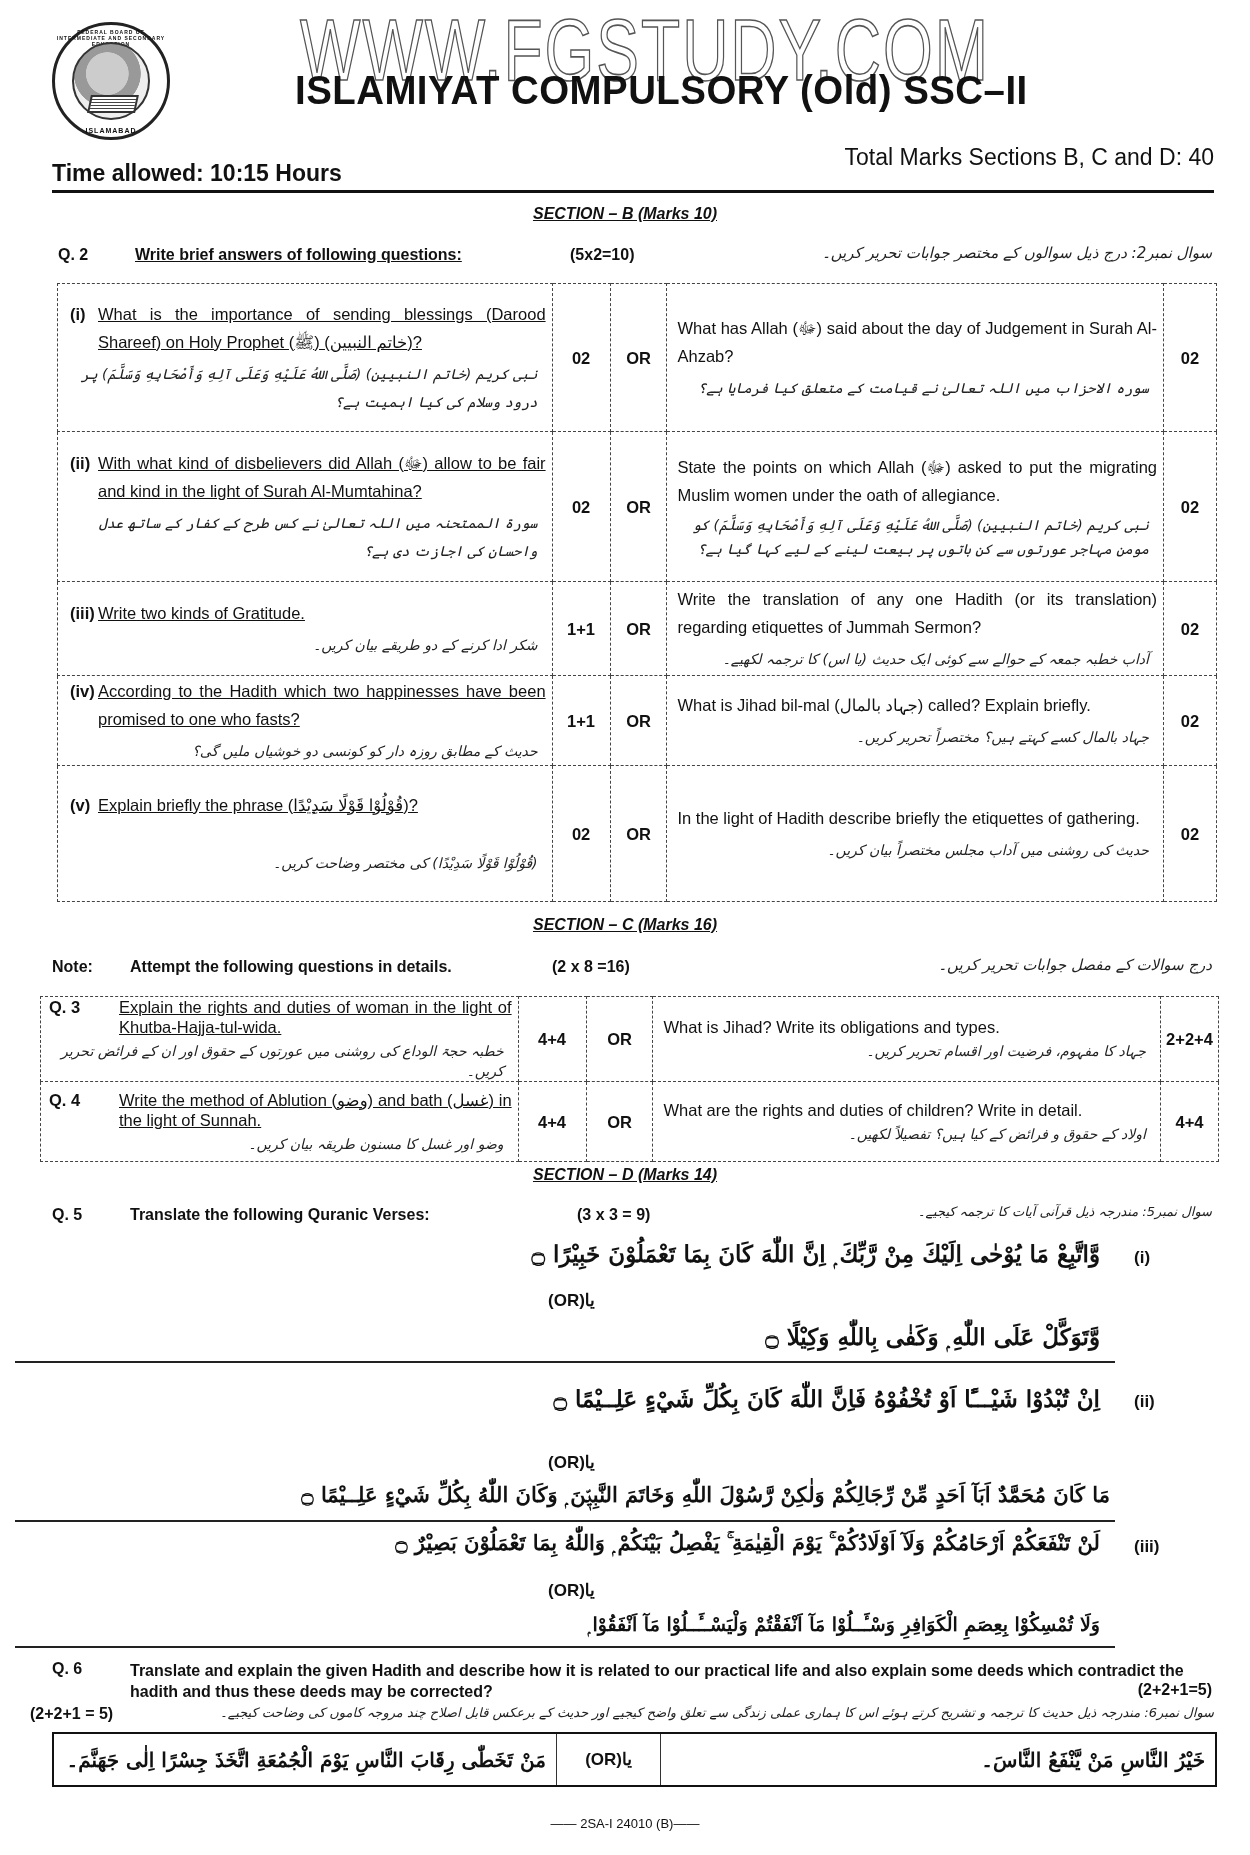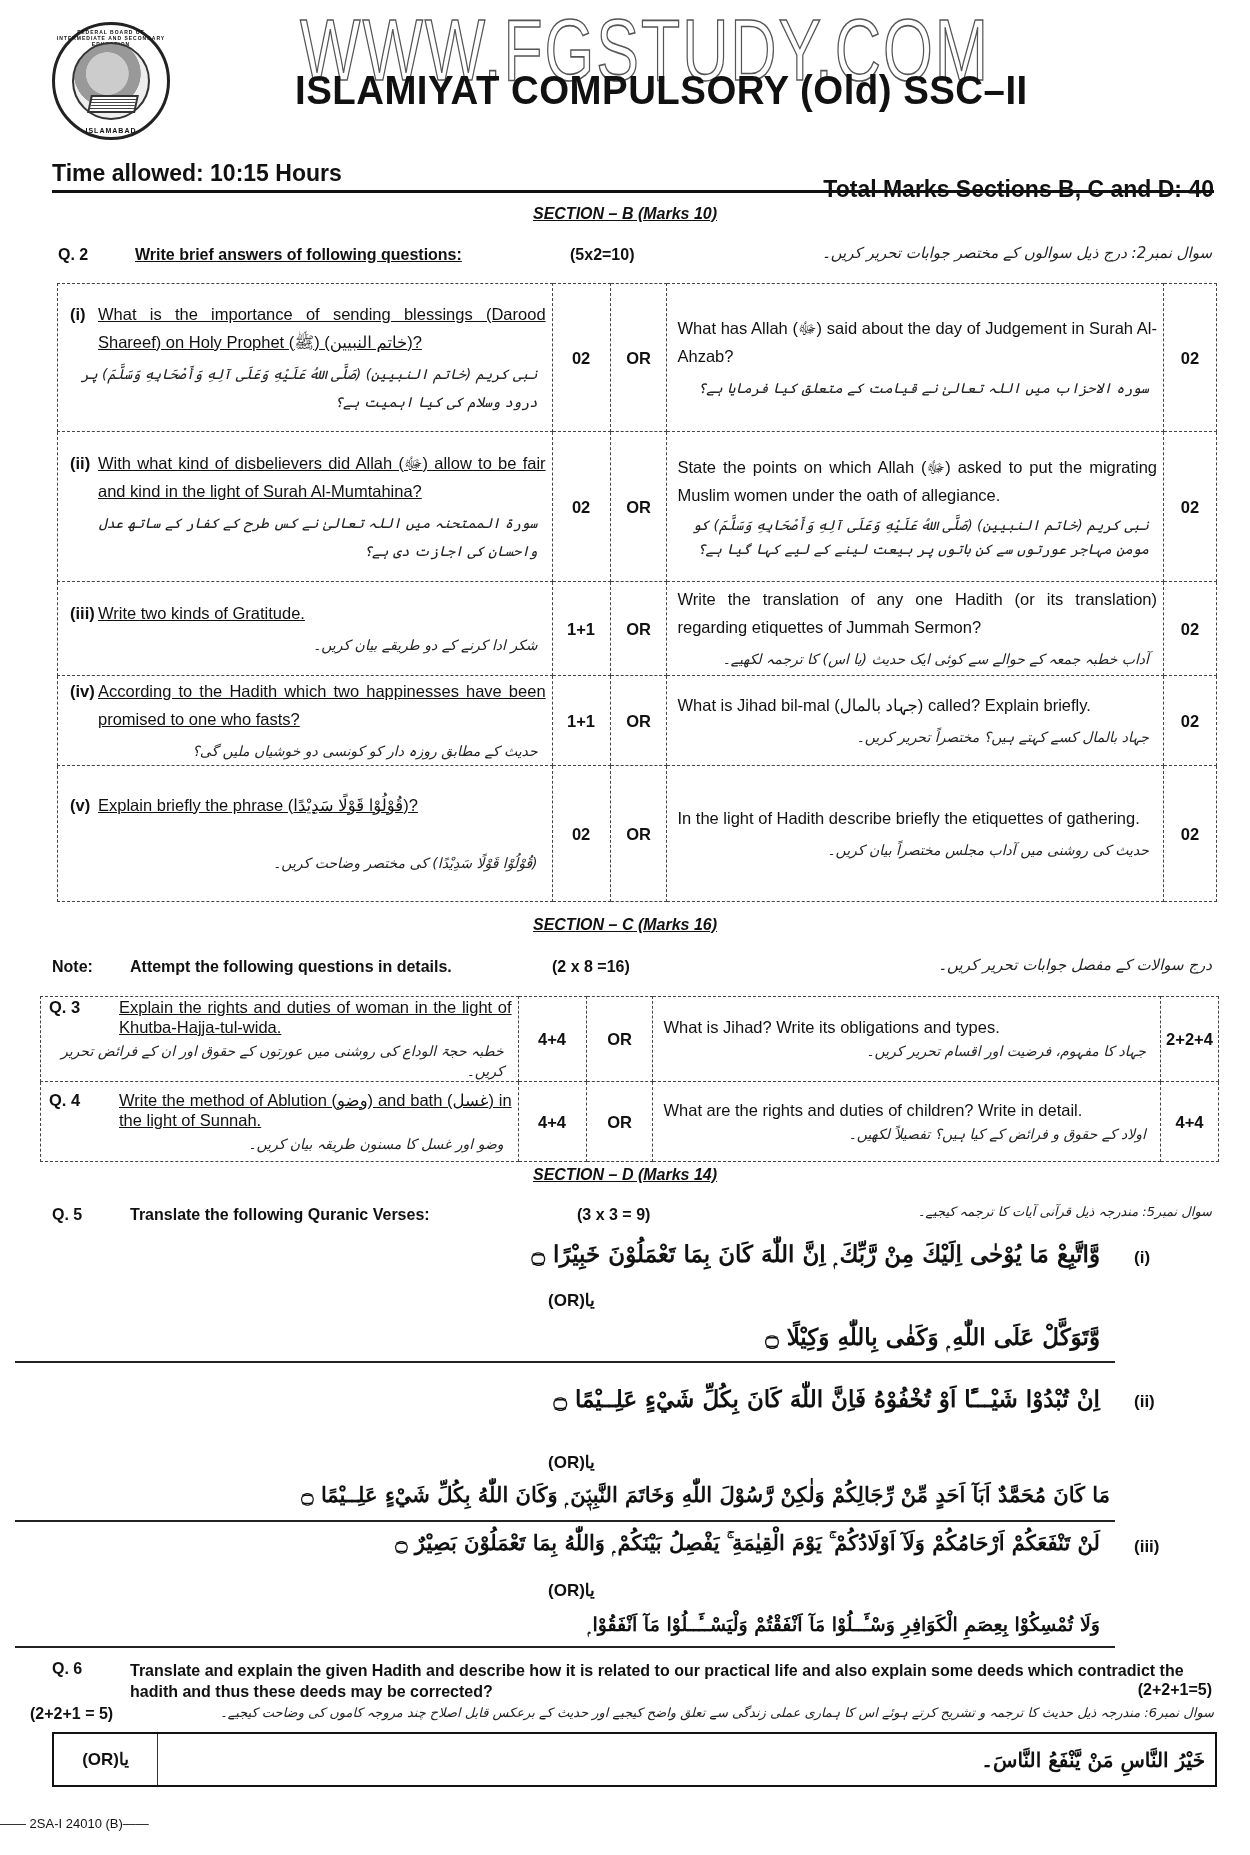--- a/index.html
+++ b/index.html
@@ -14,21 +14,21 @@
   .logo { left: 52px; top: 22px; width: 118px; height: 118px; border: 3px solid #222; border-radius: 50%; }
   .logo .inner { position: absolute; left: 17px; top: 17px; width: 78px; height: 78px; border: 2px solid #333; border-radius: 50%;
     background: radial-gradient(circle at 45% 40%, #ccc 0 35%, #999 36% 55%, #eee 56%); }
   .logo .ring-text { position: absolute; width: 100%; text-align: center; font-size: 7px; font-weight: bold; letter-spacing: 1px; }
   .logo .top-t { top: 4px; }
   .logo .bot-t { bottom: 3px; }
   .logo .book { position: absolute; left: 34px; top: 70px; width: 48px; height: 18px; border: 2px solid #333; background: repeating-linear-gradient(#fff 0 2px, #444 2px 3px); transform: skewX(-12deg); }
   .watermark-top { left: 300px; top: 0px; font-size: 64px; letter-spacing: 2px; color: transparent; -webkit-text-stroke: 1.2px #555; font-family: "Liberation Sans", sans-serif; transform: scaleY(1.35); transform-origin: top left; }
   .title { left: 295px; top: 68px; font-size: 40px; font-weight: bold; letter-spacing: 0.5px; transform: scaleX(0.96); transform-origin: left; }
   .time { left: 52px; top: 160px; font-size: 23px; font-weight: bold; }
-  .total { right: 36px; top: 176px; font-size: 23px; font-weight: bold; }
+  .total { right: 36px; top: 144px; font-size: 23px; font-weight: normal; }
   .hrule { left: 52px; width: 1162px; height: 3px; background: #111; }
   .sec-head { left: 0; width: 1250px; text-align: center; font-size: 16px; font-weight: bold; font-style: italic; }
   .sec-head span { text-decoration: underline; }
 
   
   .qline { font-size: 16px; font-weight: bold; }
 
   
   table { border-collapse: collapse; position: absolute; }
   td { border: 1px dashed #444; vertical-align: middle; }
@@ -39,21 +39,21 @@
   .hang .txt { flex: 1; text-align: justify; text-decoration: underline; }
   .cen { text-align: center; font-weight: bold; font-size: 17px; }
   .ur-line { display: block; text-align: right; padding-right: 8px; margin-top: 4px; }
   .qc td { font-size: 16.5px; line-height: 20px; }
   .verse-num { font-family: "Liberation Sans", sans-serif; font-weight: bold; font-size: 17px; direction: ltr; }
   .or-label { font-weight: bold; font-size: 17px; }
   .thin-rule { height: 2px; background: #222; }
 
   .q6box { left: 52px; top: 1732px; width: 1165px; height: 55px; border: 2px solid #111; display: flex; }
   .q6box div { display: flex; align-items: center; justify-content: center; }
-  .footer { left: 0; width: 1250px; top: 1816px; text-align: left; font-size: 13px; }
+  .footer { left: 0; width: 1250px; top: 1816px; text-align: center; font-size: 13px; }
 </style>
 </head>
 <body>
 
 <div class="abs logo">
   <div class="ring-text top-t" style="font-size:5px;">FEDERAL BOARD OF INTERMEDIATE AND SECONDARY EDUCATION</div>
   <div class="inner"></div>
   <div class="book"></div>
   <div class="ring-text bot-t">ISLAMABAD</div>
 </div>
@@ -240,20 +240,23 @@
 <div class="abs arabic" style="right:150px; top:1613px; font-size:19px;margin-left:14px;">وَلَا تُمْسِكُوْا بِعِصَمِ الْكَوَافِرِ وَسْـَٔــلُوْا مَآ اَنْفَقْتُمْ وَلْيَسْــَٔــلُوْا مَآ اَنْفَقُوْا ۭ</div>
 <div class="abs thin-rule" style="left:15px; width:1100px; top:1646px;"></div>
 
 <div class="abs qline" style="left:52px; top:1660px;">Q. 6</div>
 <div class="abs qline" style="left:130px; top:1660px; width:1090px; line-height:21px;">Translate and explain the given Hadith and describe how it is related to our practical life and also explain some deeds which contradict the hadith and thus these deeds may be corrected?</div>
 <div class="abs qline" style="right:38px; top:1681px;">(2+2+1=5)</div>
 <div class="abs qline" style="left:30px; top:1705px;">(2+2+1 = 5)</div>
 <div class="abs urdu" style="right:36px; top:1705px; font-size:13px;">سوال نمبر6:  مندرجہ ذیل حدیث کا ترجمہ و تشریح کرتے ہوئے اس کا ہماری عملی زندگی سے تعلق واضح کیجیے اور حدیث کے برعکس قابل اصلاح چند مروجہ کاموں کی وضاحت کیجیے۔</div>
 
 <div class="abs q6box">
+  <div style="width:503px; border-right:1px solid #333; justify-content:flex-end; padding-right:10px;">
+    <span class="arabic" style="font-size:20px;">مَنْ تَخَطّٰى رِقَابَ النَّاسِ يَوْمَ الْجُمُعَةِ اتَّخَذَ جِسْرًا اِلٰى جَهَنَّمَ۔</span>
+  </div>
   <div style="width:104px; border-right:1px solid #333;">
     <span class="or-label">(OR)یا</span>
   </div>
   <div style="flex:1; justify-content:flex-end; padding-right:10px;">
     <span class="arabic" style="font-size:20px;">خَيْرُ النَّاسِ مَنْ يَّنْفَعُ النَّاسَ۔</span>
   </div>
 </div>
 
 <div class="abs footer">—— 2SA-I 24010 (B)——</div>
 

